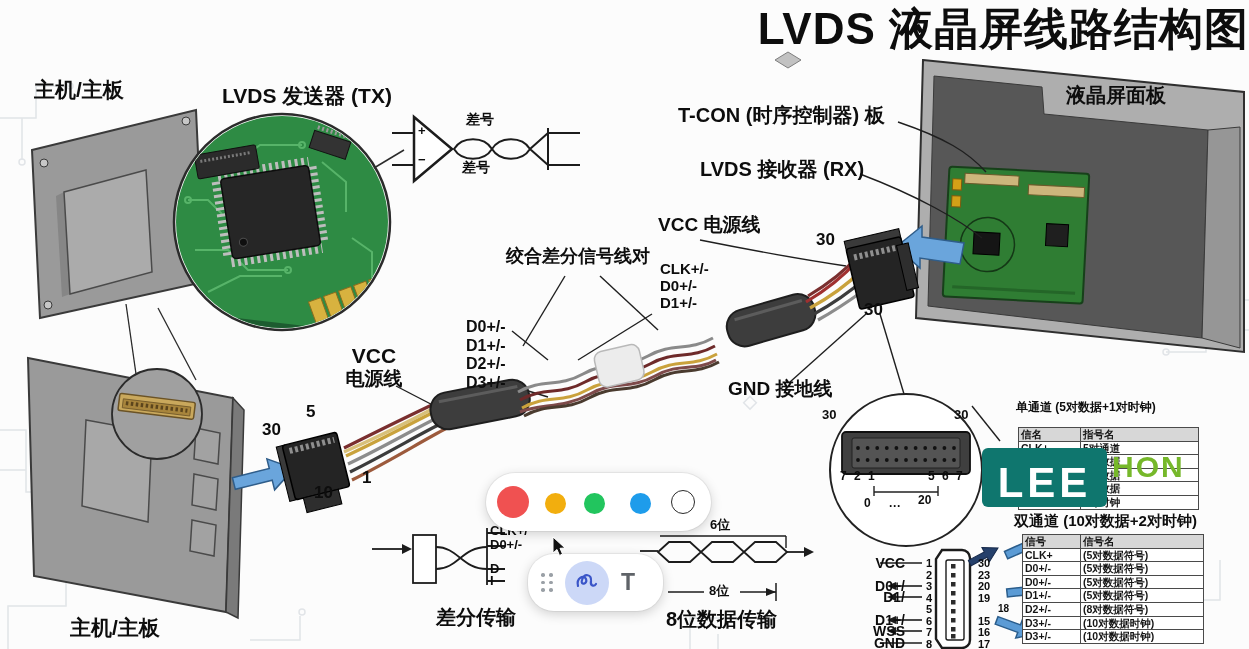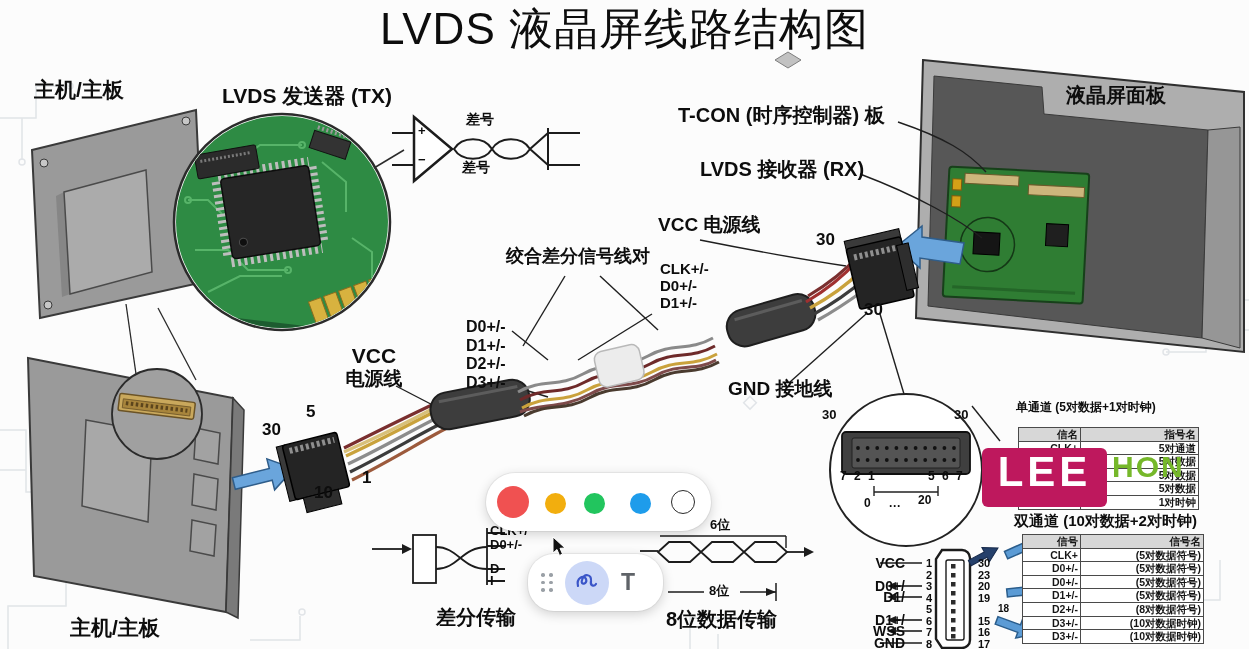--- a/index.html
+++ b/index.html
@@ -2,24 +2,24 @@
 <html><head>
 <meta charset="utf-8">
 <style>
   html,body{margin:0;padding:0;background:#e8e8e8}
   #stage{position:relative;width:1249px;height:649px;background:#fcfcfc;overflow:hidden;
          font-family:"Liberation Sans","DejaVu Sans",sans-serif}
   svg.base{position:absolute;left:0;top:0;z-index:1}
   .lbl{position:absolute;color:#0d0d0d;font-weight:700;white-space:nowrap;line-height:1.12;z-index:3}
   .dtable{position:absolute;border-collapse:collapse;z-index:2;background:#fff}
   .dtable td{border:1px solid #4a4a4a;font-size:10.5px;font-weight:700;color:#151515;
-             padding:0 2px;height:12.6px;line-height:12.6px;text-align:right;white-space:nowrap;overflow:hidden}
+             padding:0 2px;height:12.6px;line-height:12.6px;text-align:left;white-space:nowrap;overflow:hidden}
   .dtable tr.hd td{background:#d7d7d7}
-  .logo-box{position:absolute;left:982px;top:448px;width:125px;height:59px;background:#be185d;
-            border-radius:6px;z-index:4;display:flex;align-items:flex-start;justify-content:center;
+  .logo-box{position:absolute;left:982px;top:448px;width:125px;height:59px;background:#0f766e;
+            border-radius:6px;z-index:4;display:flex;align-items:flex-end;justify-content:center;
             font-weight:900;color:#ffffff;font-size:42px;letter-spacing:4px}
   .logo-hon{position:absolute;left:1112px;top:450px;font-weight:900;color:#76b82a;font-size:30px;
             letter-spacing:2px;z-index:4}
   .watermark{position:absolute;left:983px;top:526px;font-size:40px;font-weight:700;color:#2e2e2e;
              letter-spacing:26px;z-index:5;white-space:nowrap}
   .pill{position:absolute;background:#fff;border-radius:30px;z-index:7;
         box-shadow:0 3px 12px rgba(0,0,0,.18),0 0 0 1px rgba(0,0,0,.05)}
   #colorPill{left:486px;top:473px;width:225px;height:58px}
   .swatch{position:absolute;border-radius:50%}
   #toolPill{left:528px;top:554px;width:135px;height:57px;display:flex;align-items:center;
@@ -319,21 +319,21 @@
     </g>
     <g transform="translate(1006,583) rotate(-6)">
       <polygon points="0,6 24,6 24,0 40,10 24,20 24,14 0,14" fill="#5b9bd5" stroke="#2a5d8c" stroke-width="1.5"></polygon>
     </g>
     <g transform="translate(1000,611) rotate(20)">
       <polygon points="0,6 24,6 24,0 40,10 24,20 24,14 0,14" fill="#5b9bd5" stroke="#2a5d8c" stroke-width="1.5"></polygon>
     </g>
   </g>
 </svg>
 
-<div class="lbl" style="left:0;top:4px;width:1249px;text-align:center;font-size:44px;font-weight:400;letter-spacing:1px">LVDS 液晶屏线路结构图</div>
+<div class="lbl" style="left:0;top:4px;width:1249px;text-align:right;font-size:44px;font-weight:700;letter-spacing:1px">LVDS 液晶屏线路结构图</div>
 
 <div class="lbl" style="left:34px;top:78px;font-size:21px">主机/主板</div>
 <div class="lbl" style="left:222px;top:84px;font-size:21px">LVDS 发送器 (TX)</div>
 <div class="lbl" style="left:678px;top:104px;font-size:20px">T-CON (时序控制器) 板</div>
 <div class="lbl" style="left:700px;top:158px;font-size:20px">LVDS 接收器 (RX)</div>
 <div class="lbl" style="left:1066px;top:84px;font-size:20px">液晶屏面板</div>
 <div class="lbl" style="left:658px;top:214px;font-size:19px">VCC 电源线</div>
 <div class="lbl" style="left:506px;top:246px;font-size:18px">绞合差分信号线对</div>
 
 <div class="lbl" style="left:660px;top:260px;font-size:15px;line-height:17px">

